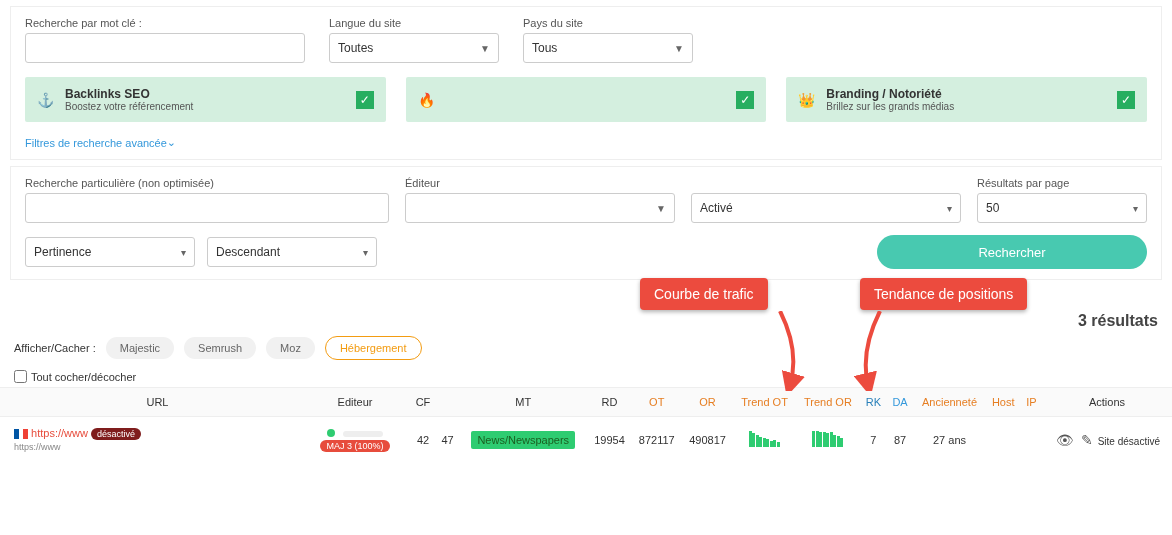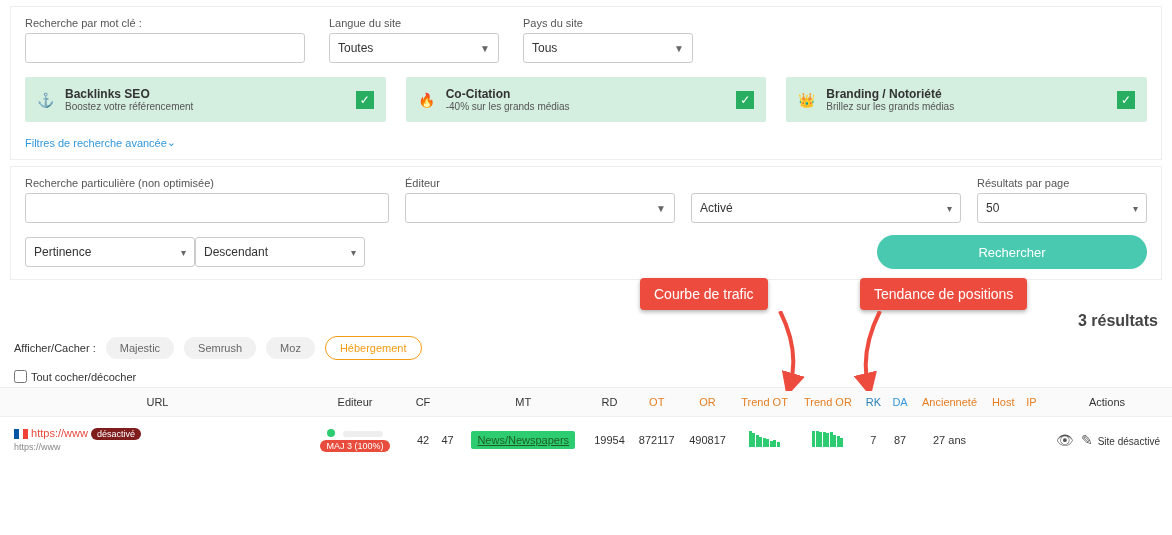--- a/index.html
+++ b/index.html
@@ -16,41 +16,41 @@
   .tile-left { display: flex; gap: 10px; align-items: center; }
   .tile-icon { width: 18px; height: 18px; display: flex; align-items: center; justify-content: center; font-size: 14px; }
   .tile-title { font-weight: 700; font-size: 12px; color: #333; }
   .tile-sub { font-size: 10px; color: #555; }
   .checkbox-sq { width: 18px; height: 18px; background: #27ae60; display: flex; align-items: center; justify-content: center; color: #fff; font-size: 12px; }
   .adv-row { margin-top: 14px; display: flex; flex-direction: column; gap: 6px; font-size: 11px; }
   .adv-row label { display: flex; align-items: center; gap: 4px; }
   .link-adv { color: #3498db; cursor: pointer; display: flex; align-items: center; gap: 0; }
   .search-grid { display: flex; gap: 16px; align-items: flex-end; }
   .search-grid .field { flex: 1; }
-  .sort-row { display: flex; margin-top: 12px; align-items: center; }
+  .sort-row { display: flex; gap: 12px; margin-top: 12px; align-items: center; }
   .btn-search { background: #48c9b0; color: #fff; border: none; border-radius: 20px; height: 34px; width: 270px; cursor: pointer; font-size: 13px; margin-left: auto; }
   .callout { position: absolute; background: #ec4b3e; color: #fff; padding: 8px 14px; border-radius: 4px; font-size: 14px; box-shadow: 0 2px 4px rgba(0,0,0,0.3); }
   .arrow { position: absolute; }
   .arrow svg { display:block; }
   .results-head { display: flex; justify-content: flex-end; padding: 0 14px; font-weight: 700; font-size: 16px; color: #444; }
   .filter-pills-row { display: flex; align-items: center; gap: 10px; padding: 6px 14px; font-size: 11px; }
   .pill { display: inline-flex; align-items: center; padding: 5px 14px; border-radius: 14px; background: #f1f1f1; color: #666; cursor: pointer; font-size: 11px; }
   .pill.active { color: #f39c12; background: #fff; border: 1px solid #f39c12; }
   .check-all-row { padding: 4px 14px; }
   .check-all-row label { display: flex; align-items: center; gap: 4px; font-size: 11px; }
   table { width: 100%; border-collapse: collapse; font-size: 11px; }
   thead td { border-top: 1px solid #eee; border-bottom: 1px solid #eee; padding: 8px 4px; text-align: center; color: #333; background: #fafafa; }
   thead td.url { text-align: center; width: 300px; padding-left: 19px; }
   tbody td { padding: 10px 4px; text-align: center; vertical-align: middle; }
   .flag { display: inline-block; width: 14px; height: 10px; background: linear-gradient(to right, #0055a4 33%, #fff 33%, #fff 66%, #ef4135 66%); vertical-align: middle; }
   .url-text { color: #e74c3c; font-size: 11px; }
   .sub-url { color: #888; font-size: 9px; }
   .badge { display: inline-block; padding: 1px 6px; border-radius: 8px; font-size: 9px; color: #fff; }
   .badge-red { background: #7f1d1d; }
-  .chip-mt { background: #2ecc71; color: #1b5e20; padding: 3px 6px; border-radius: 2px; font-size: 11px; text-decoration: underline; }
+  .chip-mt { background: #2ecc71; color: #1b5e20; padding: 3px 6px; border-radius: 2px; font-size: 11px; }
   .spark { width: 40px; height: 18px; display: inline-block; }
   .spark .bar { display: inline-block; width: 3px; background: #2ecc71; margin-right: 0.5px; vertical-align: bottom; }
   .th-or { color: #e67e22; }
   .th-ot { color: #e67e22; }
   .th-rk { color: #2980b9; }
   .th-da { color: #3498db; }
   .th-anc { color: #e67e22; }
   .th-host { color: #e67e22; }
   .th-ip { color: #e67e22; }
   .action-ico { color: #555; font-size: 14px; cursor: pointer; margin: 0 2px; }
@@ -90,24 +90,20 @@
         <div>
           <div class="tile-title">Backlinks SEO</div>
           <div class="tile-sub">Boostez votre référencement</div>
         </div>
       </div>
       <div class="checkbox-sq">✓</div>
     </div>
     <div class="tile">
       <div class="tile-left">
         <div class="tile-icon">🔥</div>
-        <div>
-          <div class="tile-title">Co-Citation</div>
-          <div class="tile-sub">-40% sur les grands médias</div>
-        </div>
       </div>
       <div class="checkbox-sq">✓</div>
     </div>
     <div class="tile">
       <div class="tile-left">
         <div class="tile-icon">👑</div>
         <div>
           <div class="tile-title">Branding / Notoriété</div>
           <div class="tile-sub">Brillez sur les grands médias</div>
         </div>

